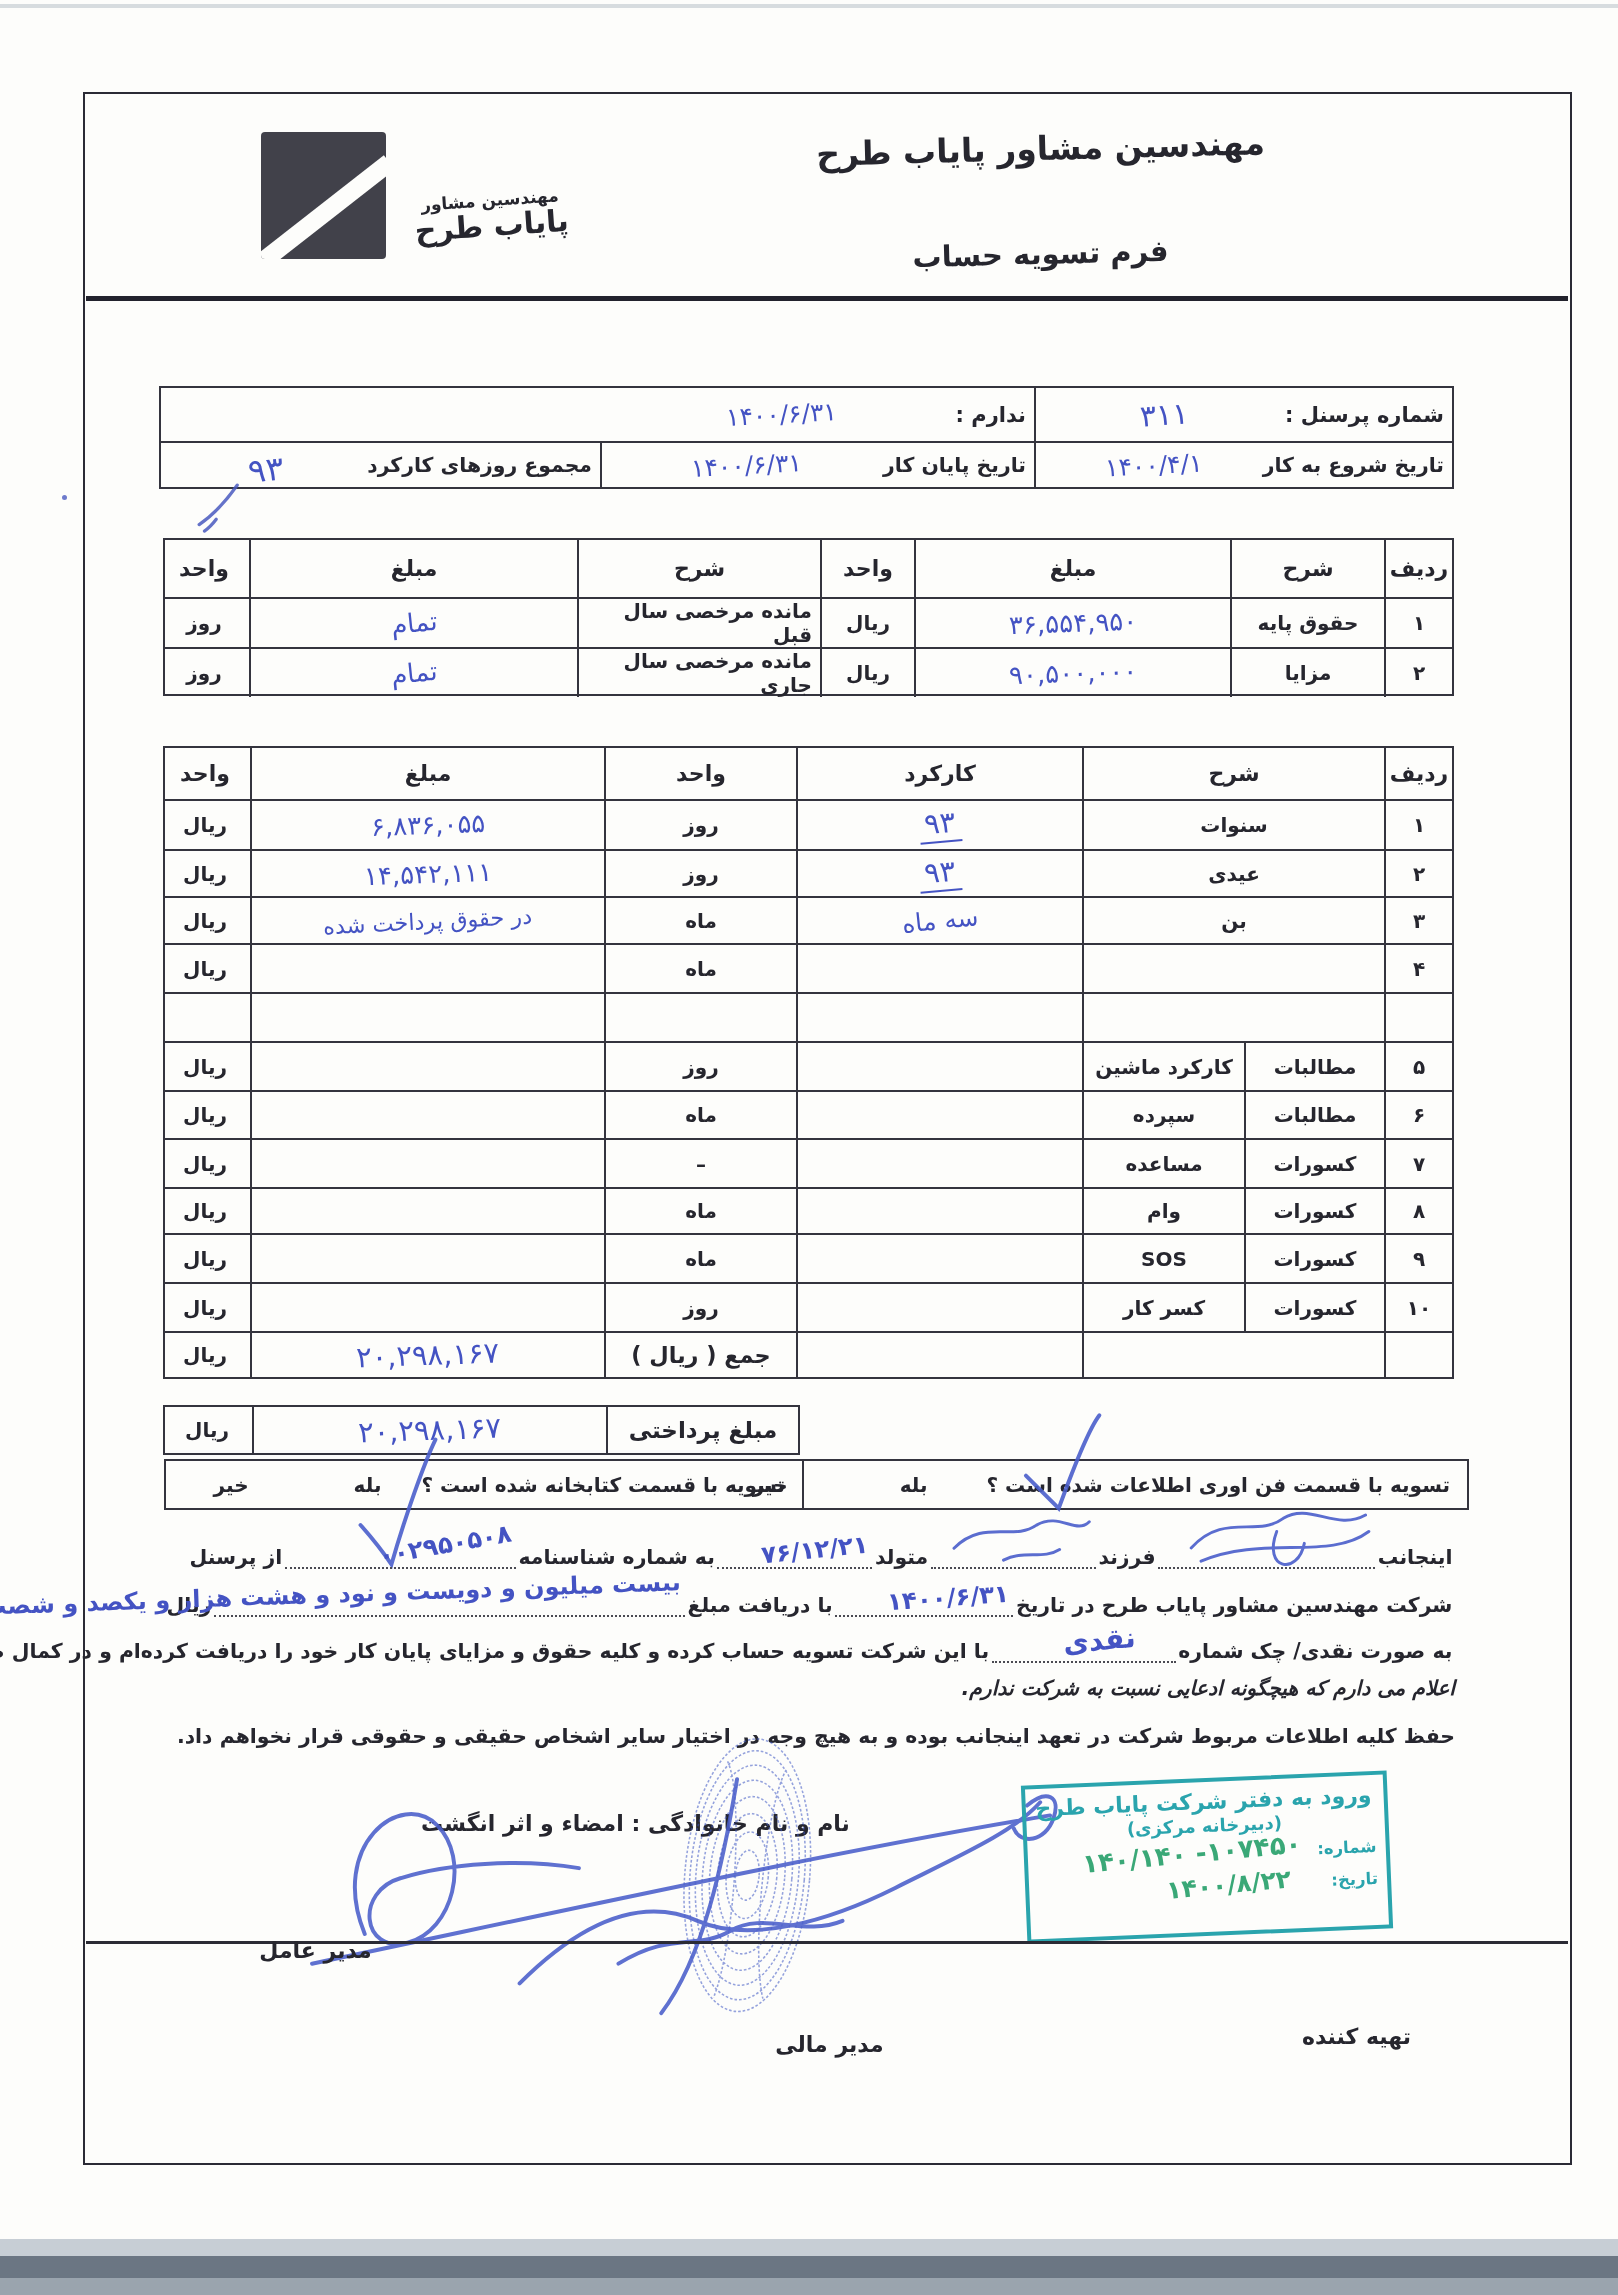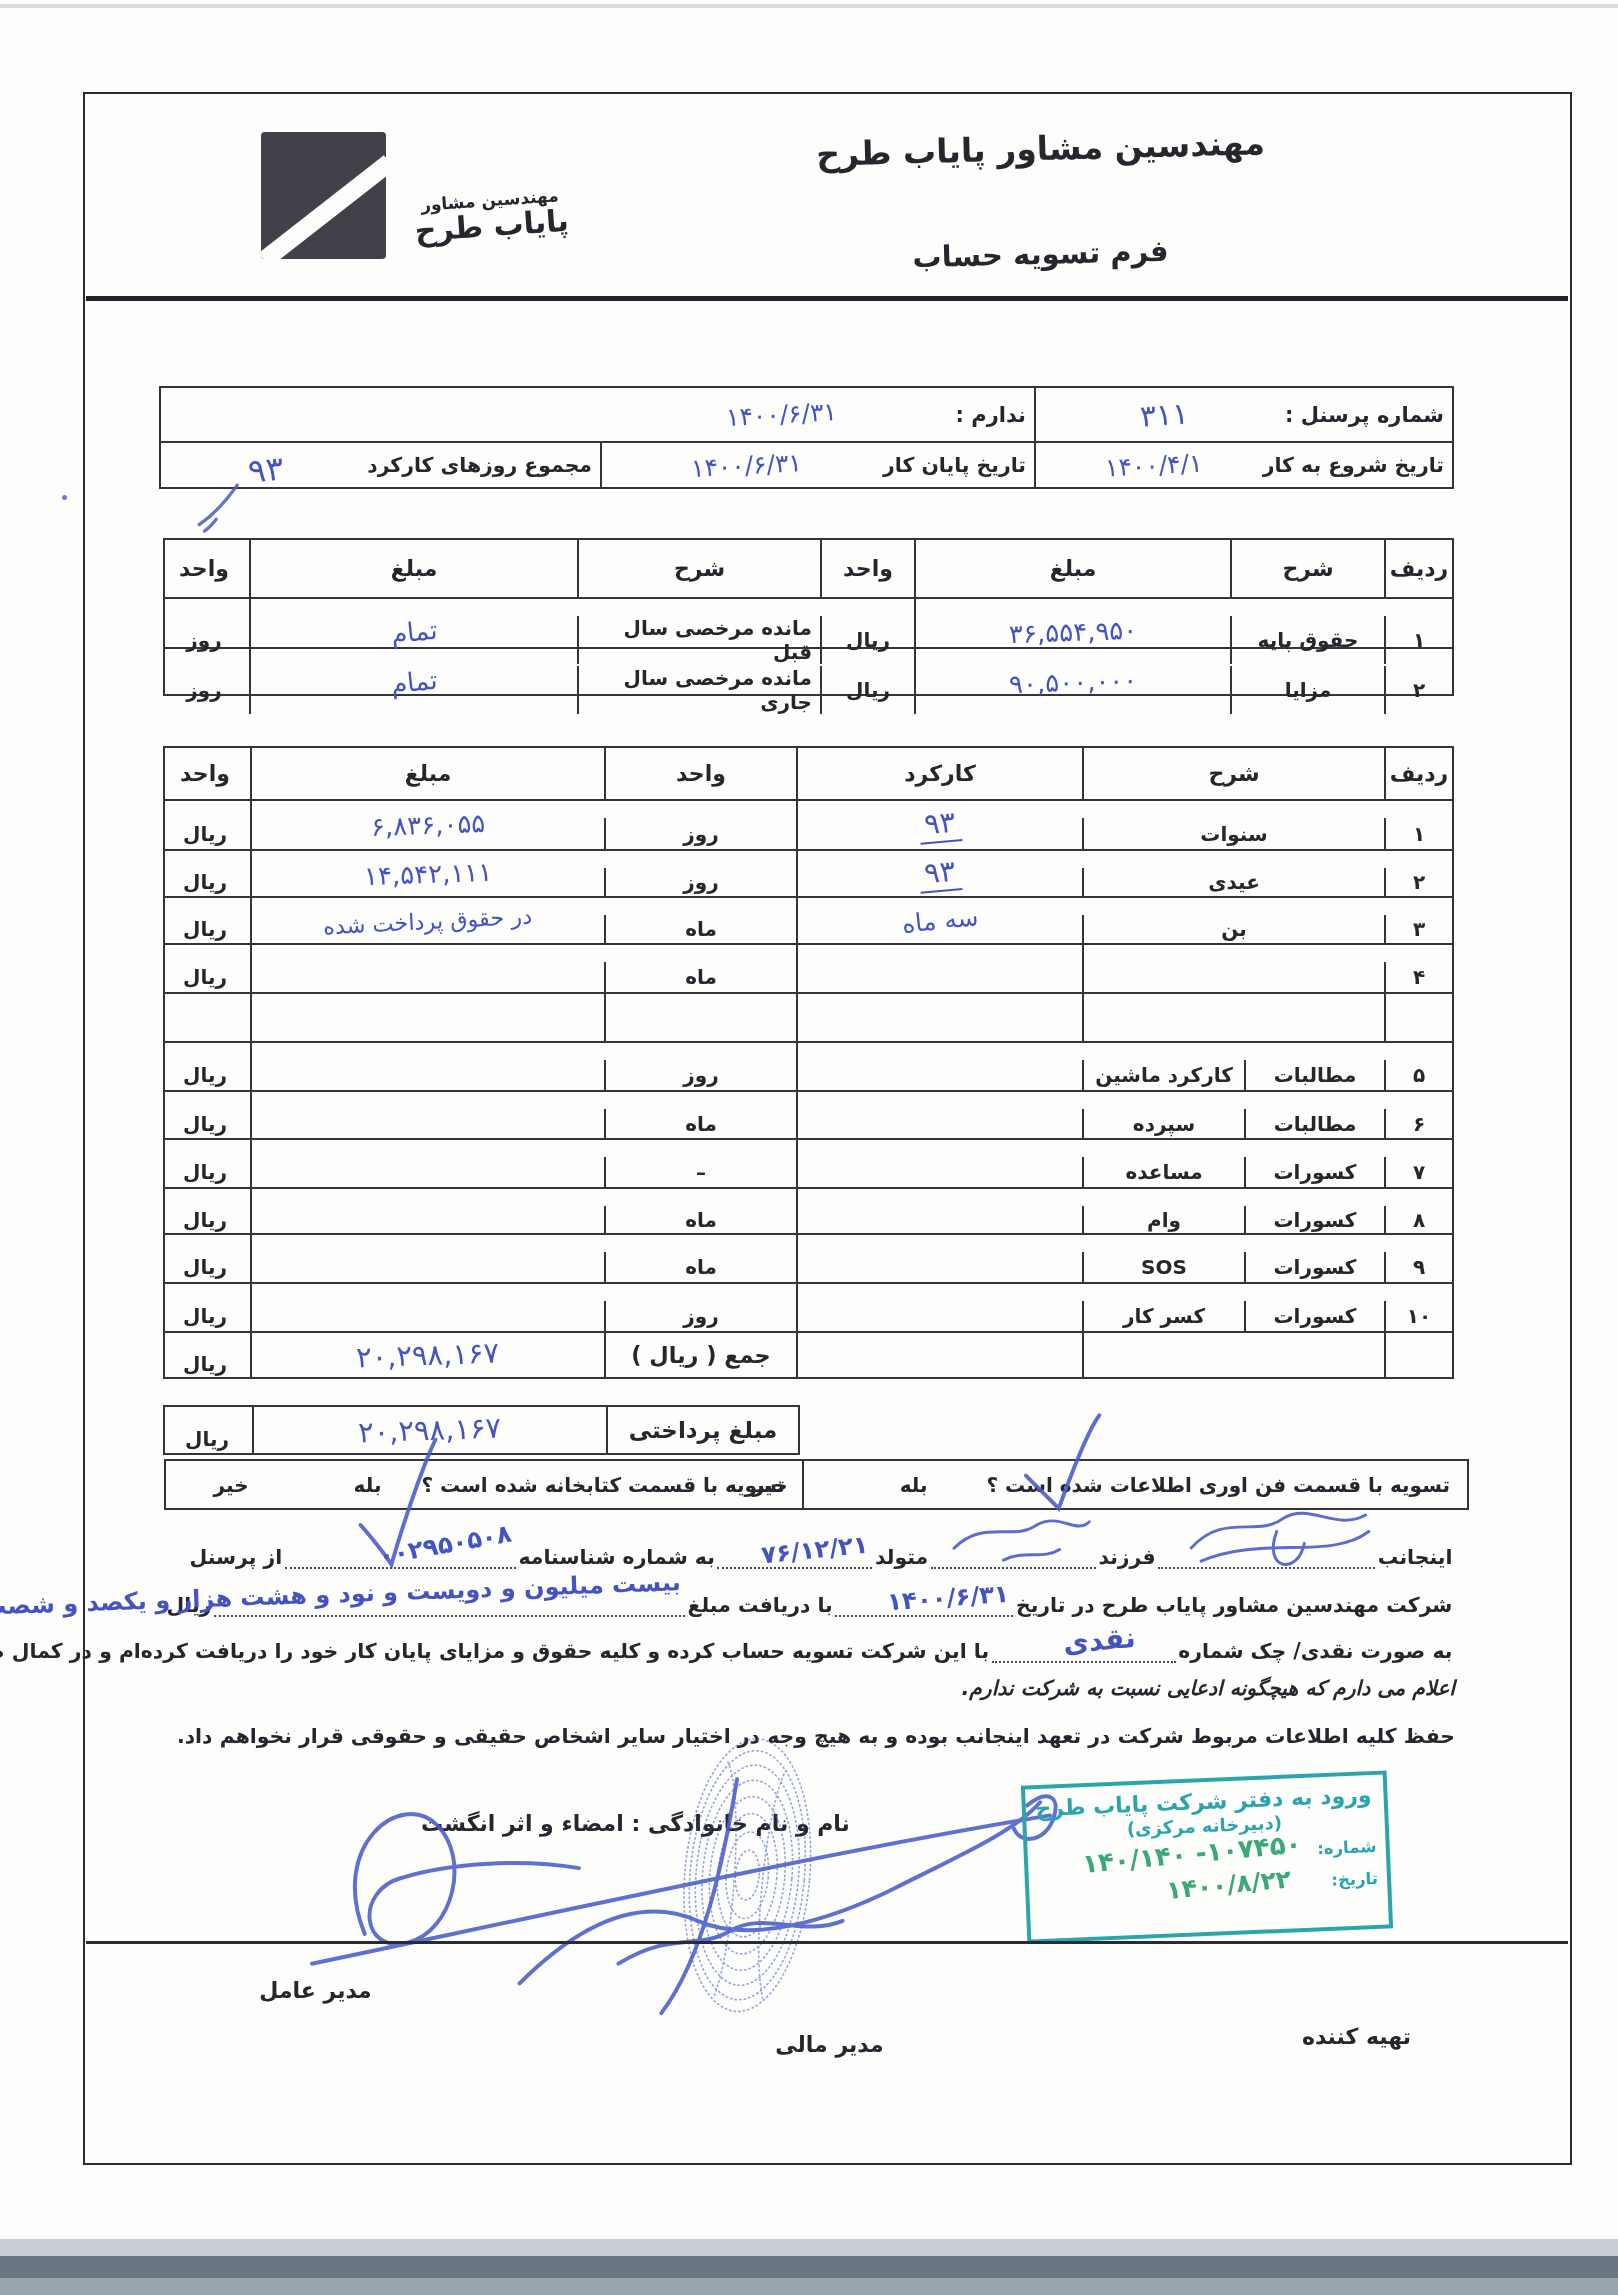--- a/index.html
+++ b/index.html
@@ -27,21 +27,21 @@
   .tbl{border:2px solid #34343e;box-sizing:border-box;background:transparent;}
   .trow{display:grid;direction:rtl;border-top:2px solid #34343e;box-sizing:border-box;}
   .trow.first{border-top:none;}
   .tc{border-left:2px solid #34343e;display:flex;align-items:center;justify-content:center;
       position:relative;padding:0 8px;box-sizing:border-box;overflow:visible;}
   .tc:last-child{border-left:none;}
   .tc.start{justify-content:flex-start;}
   .th{font-weight:bold;font-size:22px;text-align:center;}
   .lbl{font-weight:bold;font-size:21px;white-space:nowrap;}
   .lbl2{font-weight:600;font-size:20.4px;white-space:nowrap;}
-  .ptxt{font-size:20px;font-weight:600;margin-top:17px;}
+  .ptxt{font-size:20px;font-weight:600;}
   .g1{grid-template-columns:418px 434px 443px;}
   .g2{grid-template-columns:68px 154px 316px 94px 243px 328px 90px;}
   .g3a{grid-template-columns:68px 302px 286px 192px 354px 90px;}
   .g3b{grid-template-columns:68px 140px 162px 286px 192px 354px 90px;}
   .gq{grid-template-columns:665px 639px;}
   .gp{grid-template-columns:192px 354px 90px;}
   
   .hw{color:#4453c3;white-space:nowrap;display:inline-block;}
   .hwn{direction:ltr;unicode-bidi:isolate;}
   .hw-center{margin:0 auto;}
@@ -431,19 +431,19 @@
     <div class="stamp-row">
       <span class="stamp-lbl">تاریخ:</span>
       <span class="hw hw-green hwn" style="font-size:25px;margin-right:40px;transform:rotate(-3deg);">۱۴۰۰/۸/۲۲</span>
     </div>
   </div>
 
   <div class="abs sec-line"></div>
 
   <div class="abs foot" style="left:1272px;top:2024px;">تهیه کننده</div>
   <div class="abs foot" style="left:745px;top:2032px;">مدیر مالی</div>
-  <div class="abs foot" style="left:231px;top:1978px;">مدیر عامل</div>
+  <div class="abs foot" style="left:231px;top:1938px;">مدیر عامل</div>
 
   <div class="abs band1"></div>
   <div class="abs band2"></div>
   <div class="abs band3"></div>
 </div>
 
 
 </body></html>

